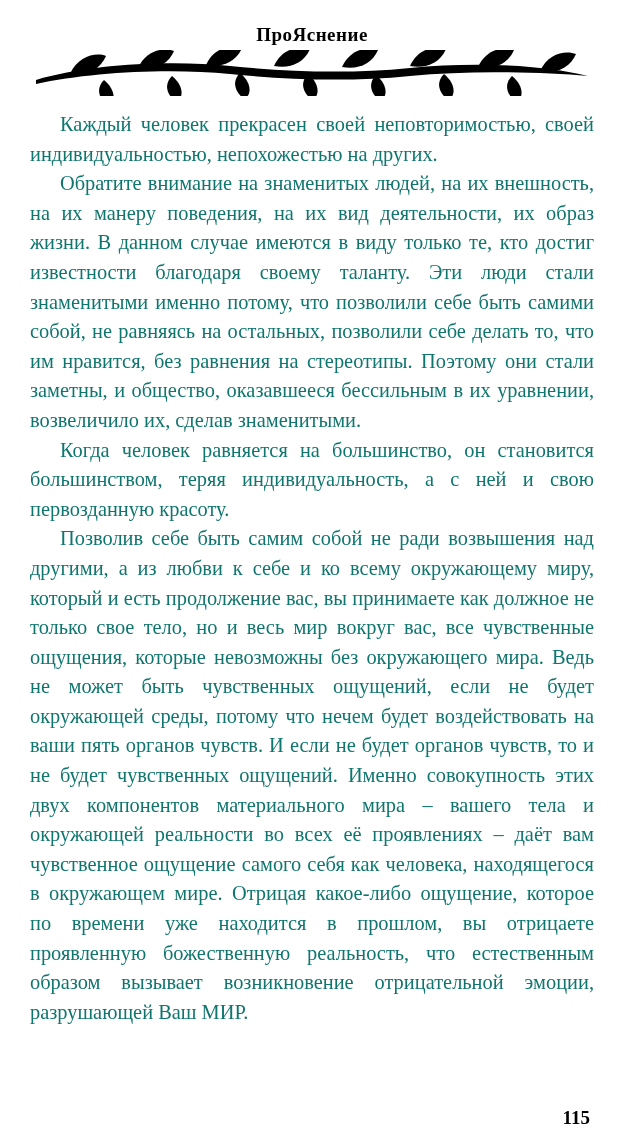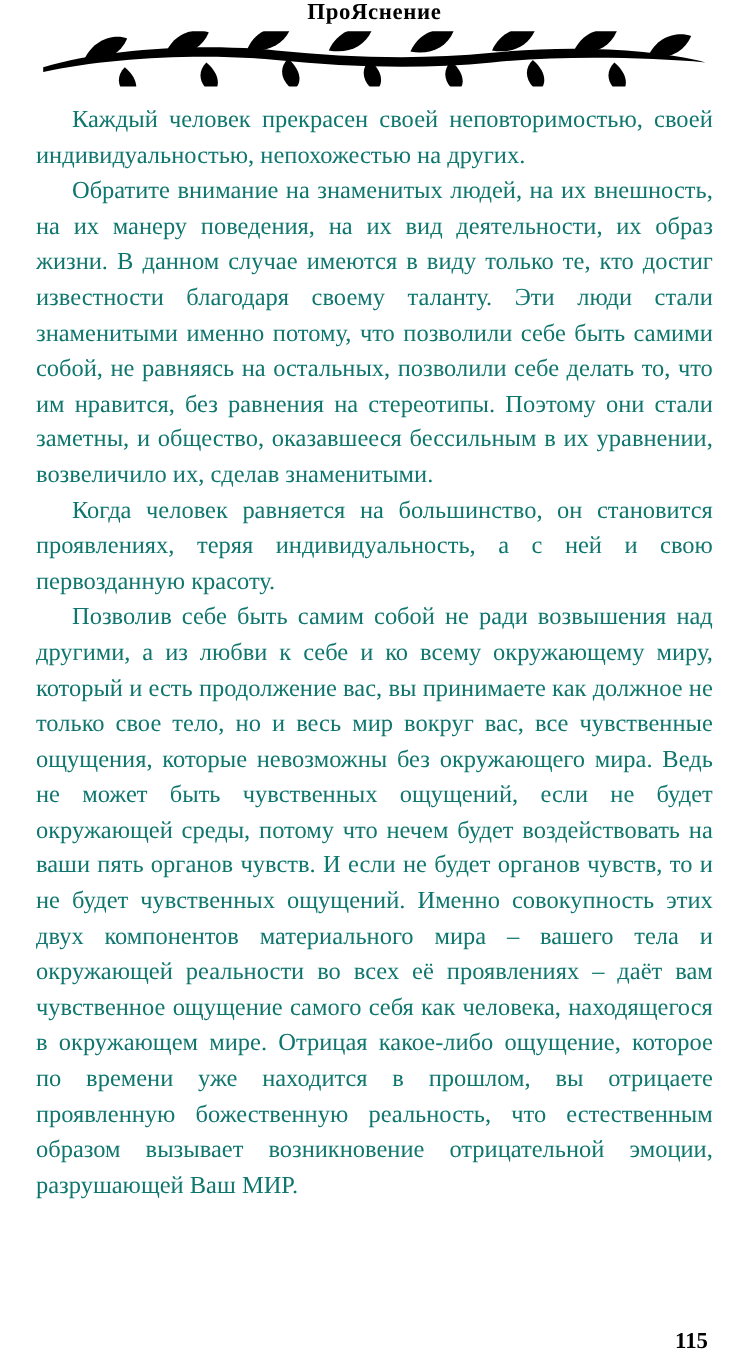--- a/index.html
+++ b/index.html
@@ -22,21 +22,21 @@
     height: 1143px;
     box-sizing: border-box;
     padding: 0 26px 0 30px;
   }
   .header-title {
     text-align: center;
     font-family: "Liberation Serif", serif;
     font-weight: bold;
     font-size: 19px;
     letter-spacing: 0.5px;
-    margin: 0 0 4px 0;
+    margin: 24px 0 4px 0;
     color: #000000;
   }
   .ornament {
     width: 100%;
     height: 46px;
     margin: 0 0 14px 0;
     display: block;
   }
   .body-text {
     font-family: "Liberation Serif", serif;
@@ -88,18 +88,18 @@
       <path d="M278,24 C290,34 290,46 282,50 C272,42 270,32 278,24 Z"></path>
       <path d="M346,25 C358,35 358,47 350,51 C340,43 338,33 346,25 Z"></path>
       <path d="M414,24 C426,34 426,46 418,50 C408,42 406,32 414,24 Z"></path>
       <path d="M482,26 C494,36 494,48 486,52 C476,44 474,34 482,26 Z"></path>
     </g>
   </svg>
 
   <div class="body-text">
     <p>Каждый человек прекрасен своей неповторимостью, своей индивидуальностью, непохожестью на других.</p>
     <p>Обратите внимание на знаменитых людей, на их внешность, на их манеру поведения, на их вид деятельности, их образ жизни. В данном случае имеются в виду только те, кто достиг известности благодаря своему таланту. Эти люди стали знаменитыми именно потому, что позволили себе быть самими собой, не равняясь на остальных, позволили себе делать то, что им нравится, без равнения на стереотипы. Поэтому они стали заметны, и общество, оказавшееся бессильным в их уравнении, возвеличило их, сделав знаменитыми.</p>
-    <p>Когда человек равняется на большинство, он становится проявлениях, теряя индивидуальность, а с ней и свою первозданную красоту.</p>
+    <p>Когда человек равняется на большинство, он становится большинством, теряя индивидуальность, а с ней и свою первозданную красоту.</p>
     <p>Позволив себе быть самим собой не ради возвышения над другими, а из любви к себе и ко всему окружающему миру, который и есть продолжение вас, вы принимаете как должное не только свое тело, но и весь мир вокруг вас, все чувственные ощущения, которые невозможны без окружающего мира. Ведь не может быть чувственных ощущений, если не будет окружающей среды, потому что нечем будет воздействовать на ваши пять органов чувств. И если не будет органов чувств, то и не будет чувственных ощущений. Именно совокупность этих двух компонентов материального мира – вашего тела и окружающей реальности во всех её проявлениях – даёт вам чувственное ощущение самого себя как человека, находящегося в окружающем мире. Отрицая какое-либо ощущение, которое по времени уже находится в прошлом, вы отрицаете проявленную божественную реальность, что естественным образом вызывает возникновение отрицательной эмоции, разрушающей Ваш МИР.</p>
   </div>
 
   <div class="page-number">115</div>
 </div>
 
 </body></html>

